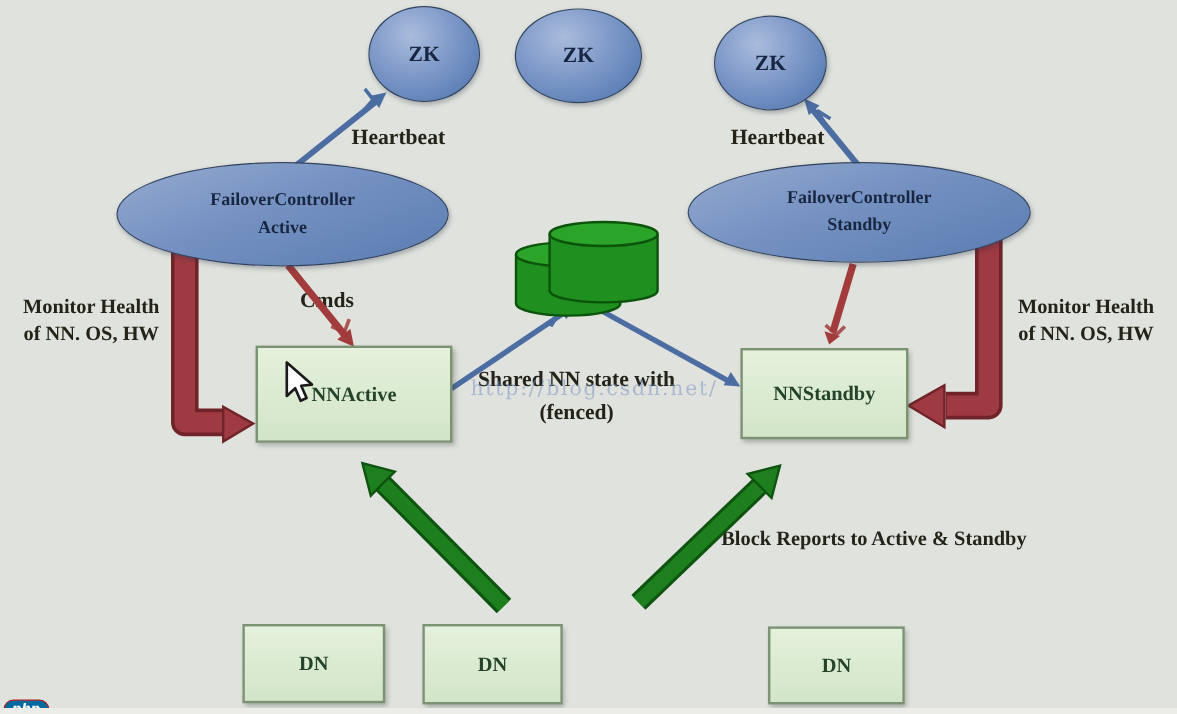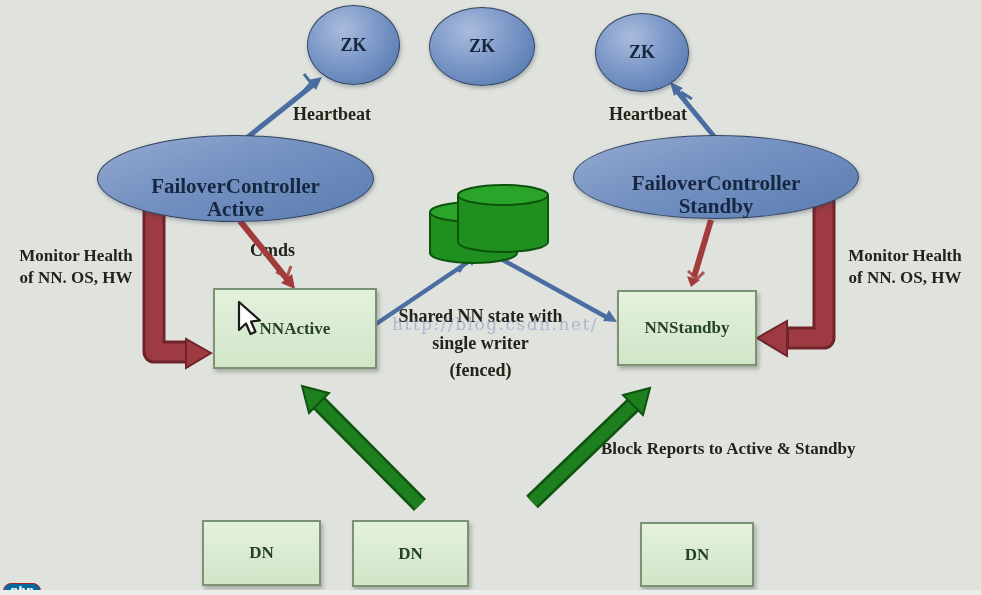--- a/index.html
+++ b/index.html
@@ -12,21 +12,21 @@
   .lbl{font-weight:bold;color:#23231a;font-size:17px;line-height:22px;white-space:nowrap;}
   .layer{position:absolute;inset:0;}
   .z1{z-index:1}.z2{z-index:2}.z3{z-index:3}.z4{z-index:4}
   svg{position:absolute;left:0;top:0;pointer-events:none;}
   .ellipse{
     border-radius:50%;display:flex;flex-direction:column;align-items:center;justify-content:center;
     font-weight:bold;color:#182741;text-align:center;
     border:1px solid #31435f;box-shadow:1px 2px 4px rgba(40,50,70,.35);
   }
   .zk{background:radial-gradient(ellipse at 38% 30%, #a9bcdc 0%, #7d98c8 45%, #5c7fb5 80%, #51739f 100%);font-size:18px;}
-  .fc{background:linear-gradient(160deg,#95abd0 0%, #7591c2 45%, #5a7cb0 100%);font-size:21px;line-height:23px;justify-content:flex-end;}
+  .fc{background:linear-gradient(160deg,#95abd0 0%, #7591c2 45%, #5a7cb0 100%);font-size:15px;line-height:23px;}
   .gbox{
     background:linear-gradient(#e4f1dc,#d2e5c8);
     border:2px solid #7b9273;box-shadow:2px 3px 4px rgba(60,70,60,.35);
     display:flex;flex-direction:row;align-items:center;justify-content:center;
     font-weight:bold;font-size:17px;line-height:24px;color:#25422b;
   }
   .watermark{
     font-family:"DejaVu Serif",serif;font-size:17px;letter-spacing:1.5px;
     color:rgba(125,150,200,0.55);white-space:nowrap;
   }
@@ -52,21 +52,20 @@
       <div class="lbl">Monitor Health</div>
       <div class="lbl">of NN. OS, HW</div>
     </div>
     <div class="abs" style="left:830px;top:245px;width:150px;text-align:center;">
       <div class="lbl">Monitor Health</div>
       <div class="lbl">of NN. OS, HW</div>
     </div>
 
     <div class="abs" style="left:368px;top:303px;width:225px;text-align:center;">
       <div class="lbl" style="font-size:18px;line-height:27px;">Shared NN state with</div>
-      <div class="lbl" style="font-size:18px;line-height:27px;">single writer</div>
       <div class="lbl" style="font-size:18px;line-height:27px;">(fenced)</div>
     </div>
 
     <div class="abs" style="left:601px;top:436px;">
       <div class="lbl" style="line-height:26px;">Block Reports to Active &amp; Standby</div>
     </div>
   </div>
 
   <svg class="z2" width="981" height="595" viewBox="0 0 981 595">
 

